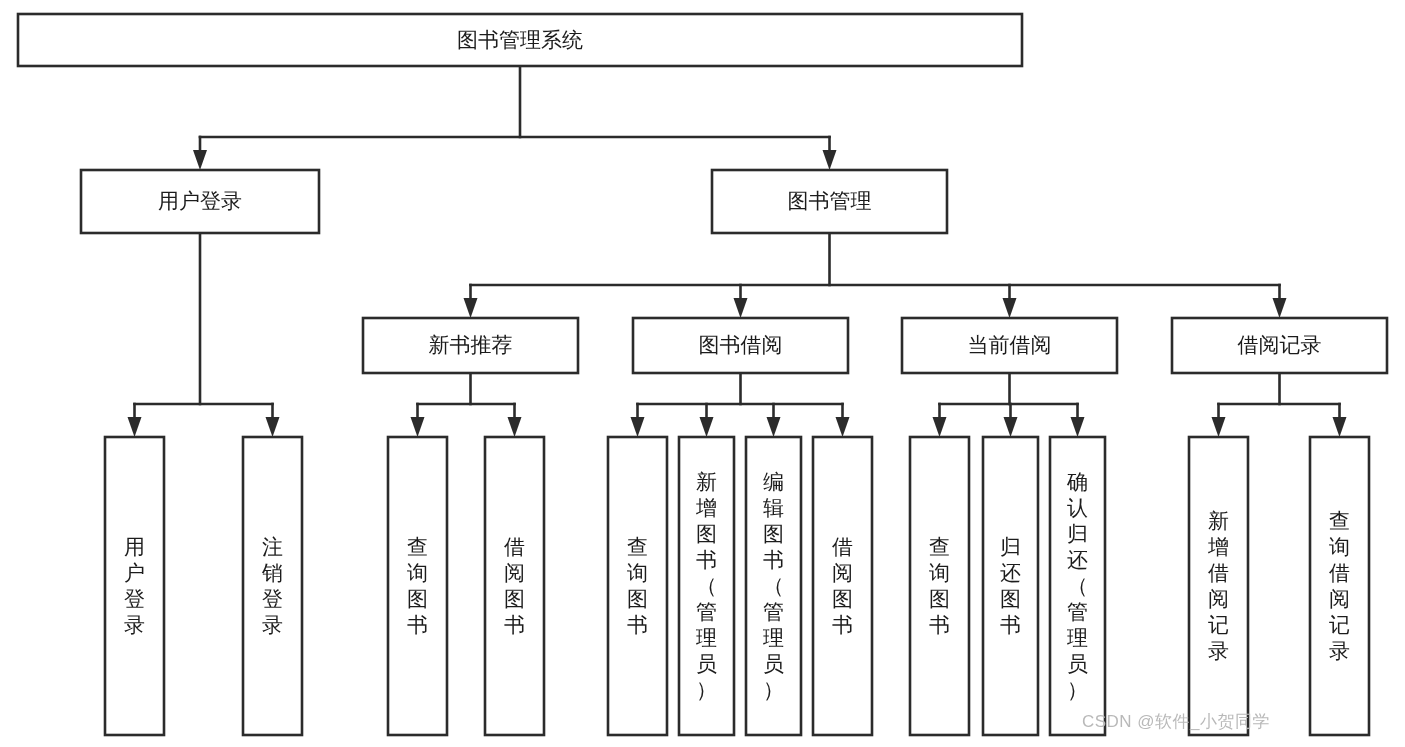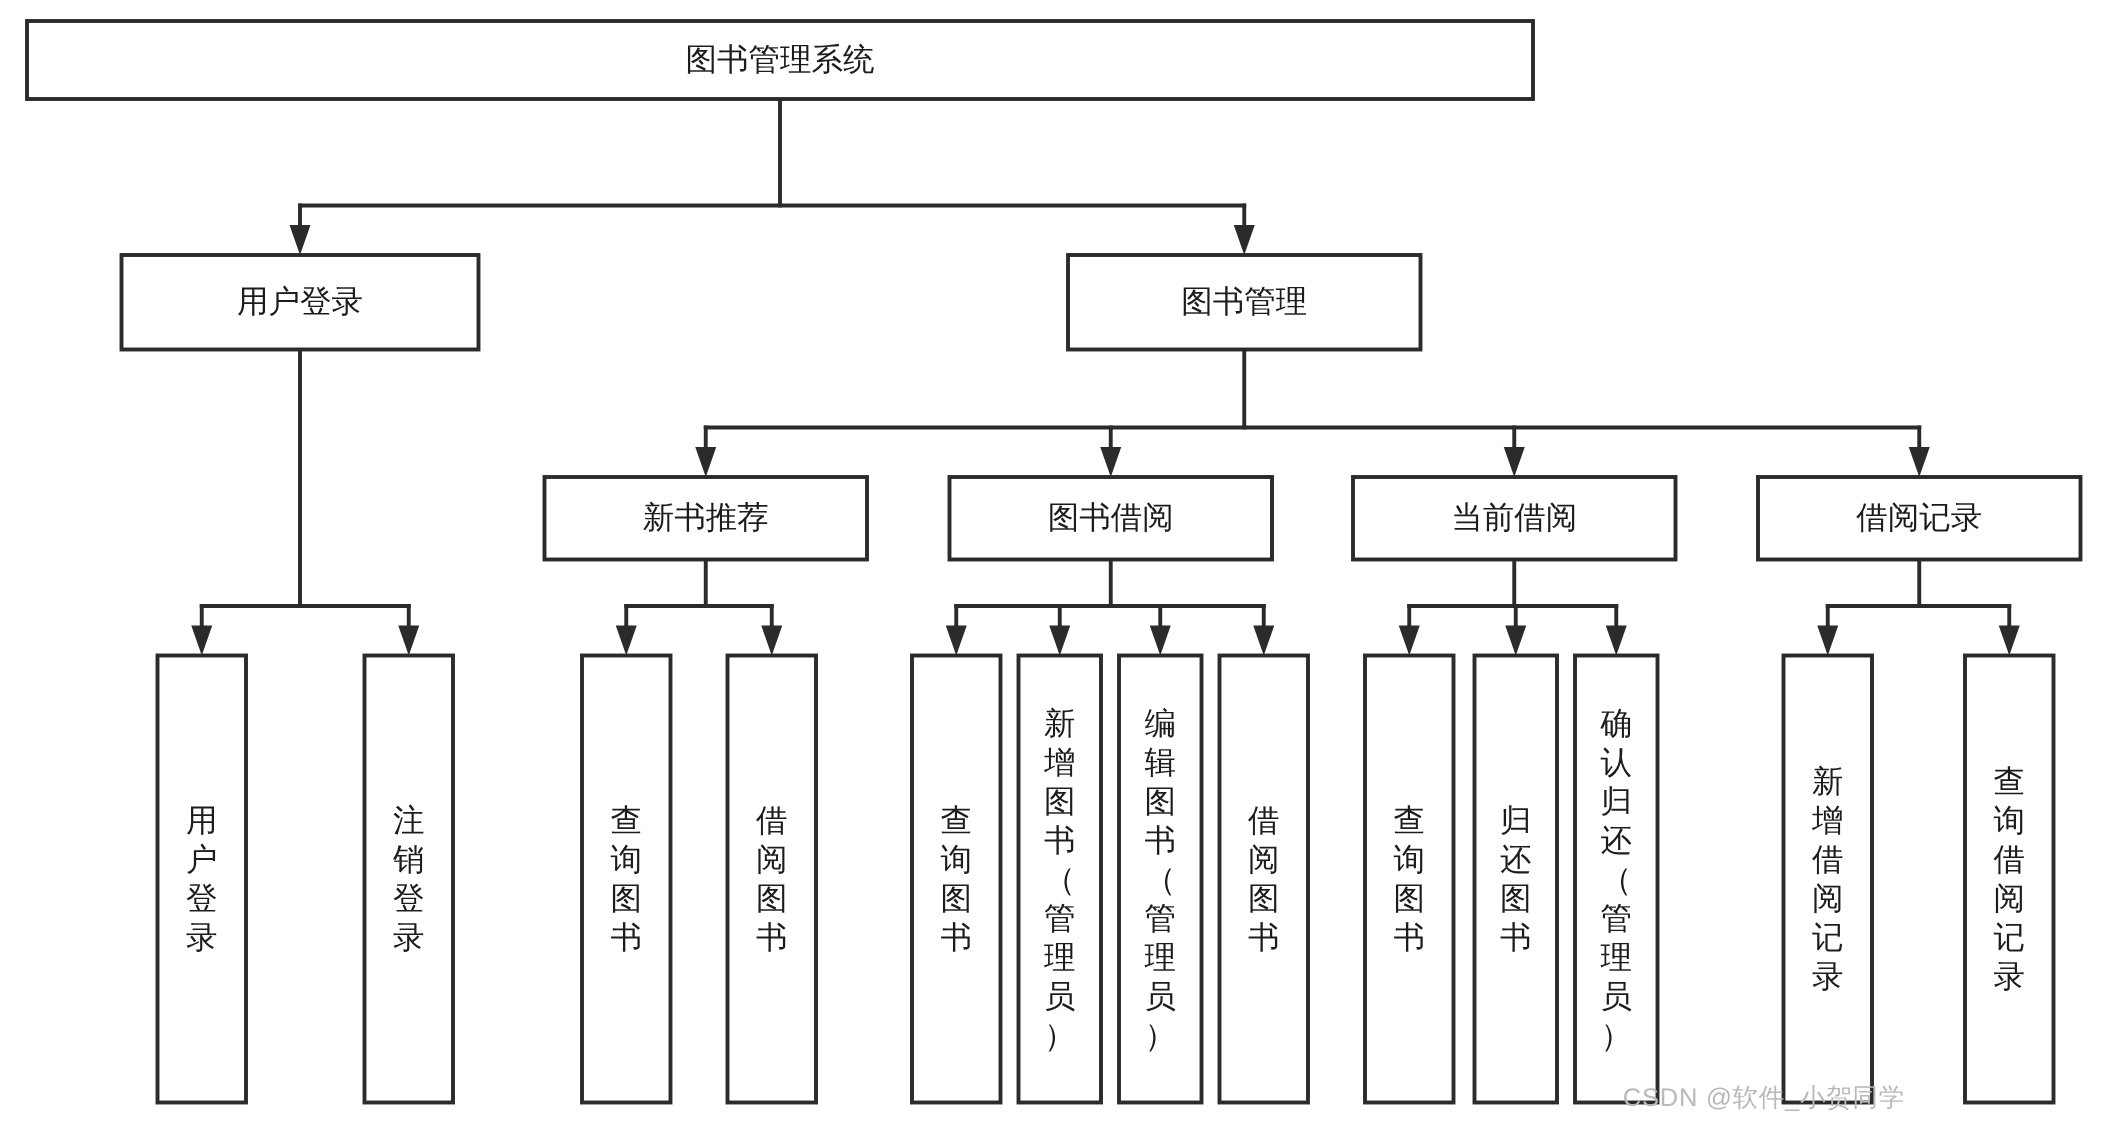--- a/index.html
+++ b/index.html
@@ -51,21 +51,21 @@
   }
   .node-label-v {
     font-family: "Liberation Sans", "DejaVu Sans", sans-serif;
     font-size: 21px;
     fill: #1c1c1c;
     text-anchor: middle;
   }
   .watermark-text {
     position: absolute;
     right: 8px;
-    bottom: 4px;
+    bottom: 14px;
     font-family: "Liberation Sans", "DejaVu Sans", sans-serif;
     font-size: 17px;
     color: #b9b9b9;
     white-space: nowrap;
     letter-spacing: 0.5px;
     user-select: none;
   }
 </style>
 </head>
 <body>

